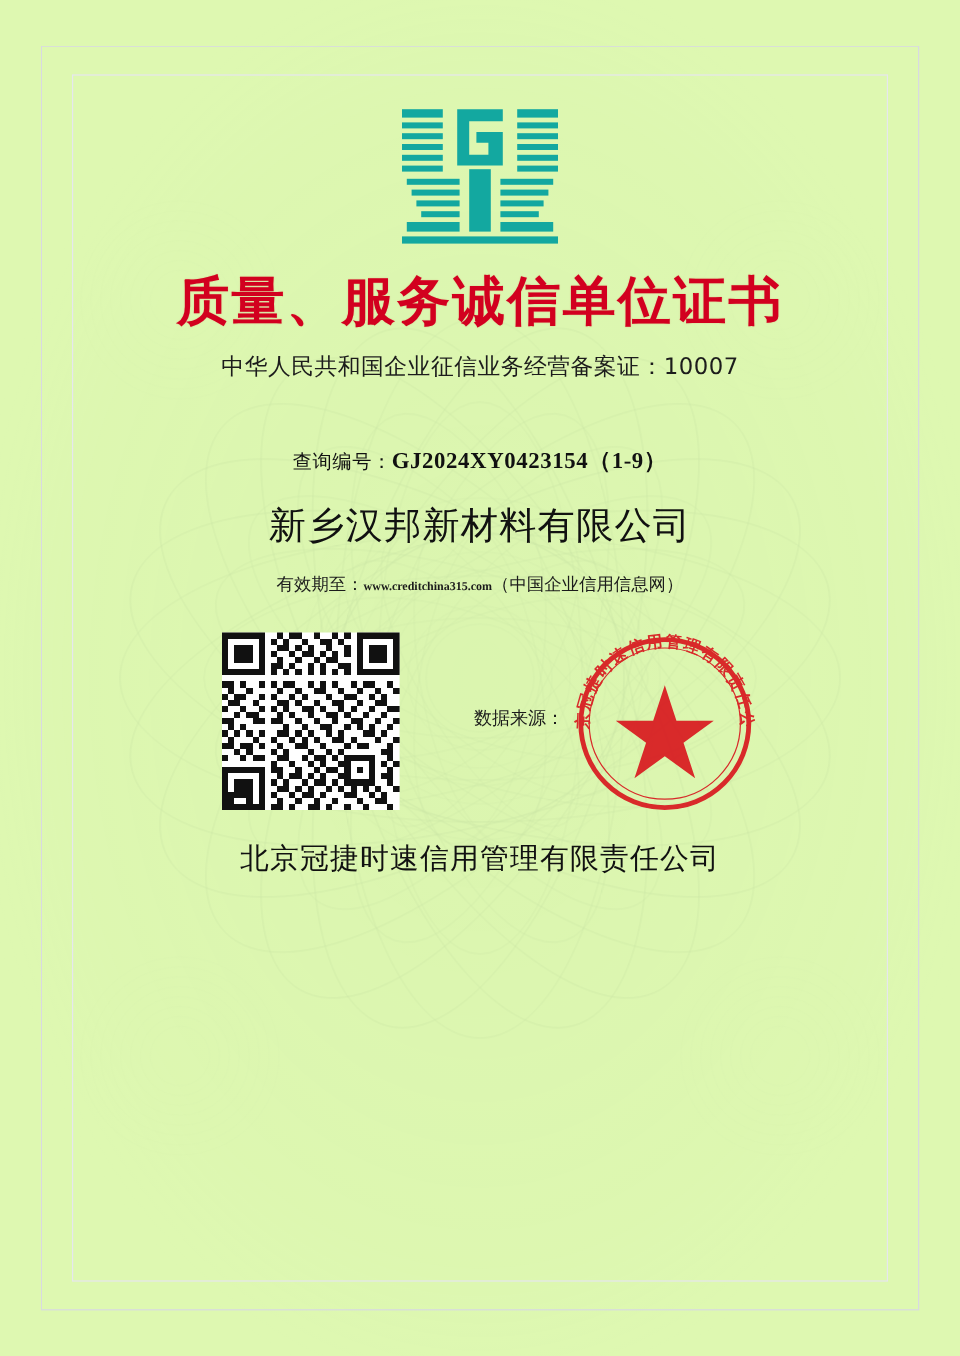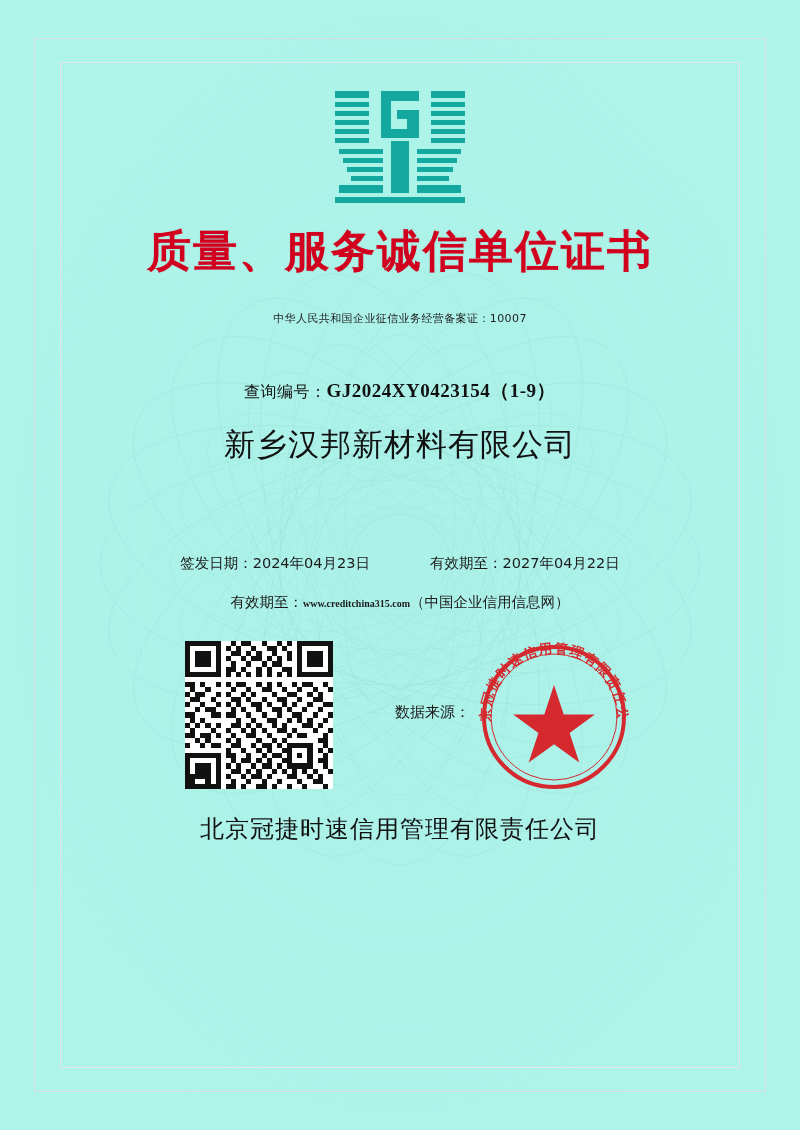--- a/index.html
+++ b/index.html
@@ -11,21 +11,21 @@
     width: 800px;
     height: 1130px;
     font-family: "Liberation Serif", serif;
     overflow: hidden;
   }
 
   .certificate {
     position: relative;
     width: 800px;
     height: 1130px;
-    background: #5eead4;
+    background: #bef264;
     box-sizing: border-box;
   }
 
   
   .guilloche {
     position: absolute;
     left: 0; top: 0;
     width: 800px;
     height: 1130px;
     opacity: 0.5;
@@ -72,23 +72,23 @@
     margin-top: 10px;
     font-family: "DejaVu Sans", sans-serif;
     font-weight: bold;
     font-size: 44px;
     letter-spacing: 2px;
     color: #d2001f;
     text-shadow: 0 0 1px rgba(210,0,31,0.35);
   }
 
   .record-line {
-    margin-top: 30px;
-    font-family: "DejaVu Sans", sans-serif;
-    font-size: 11px;
+    margin-top: 12px;
+    font-family: "DejaVu Sans", sans-serif;
+    font-size: 19px;
     color: #1c1c1c;
     letter-spacing: 0.4px;
   }
 
   .query-no {
     margin-top: 52px;
     font-size: 18px;
     color: #111111;
     font-weight: bold;
     letter-spacing: 0.5px;
@@ -344,24 +344,20 @@
     <div class="record-line">中华人民共和国企业征信业务经营备案证：10007</div>
 
     <div class="query-no">
       <span class="label">查询编号：</span><span class="code">GJ2024XY0423154（1-9）</span>
     </div>
 
 
     <div class="company-name">新乡汉邦新材料有限公司</div>
 
 
-    <div class="dates">
-      <span>签发日期：2024年04月23日</span>
-      <span>有效期至：2027年04月22日</span>
-    </div>
 
     <div class="urls">
       <div>
         <span>有效期至：</span><span class="u">www.creditchina315.com</span><span>（中国企业信用信息网）</span>
       </div>
     </div>
 
     <div class="proof-row">
 
       <svg class="qr" viewBox="0 0 29 29" xmlns="http://www.w3.org/2000/svg" shape-rendering="crispEdges">

